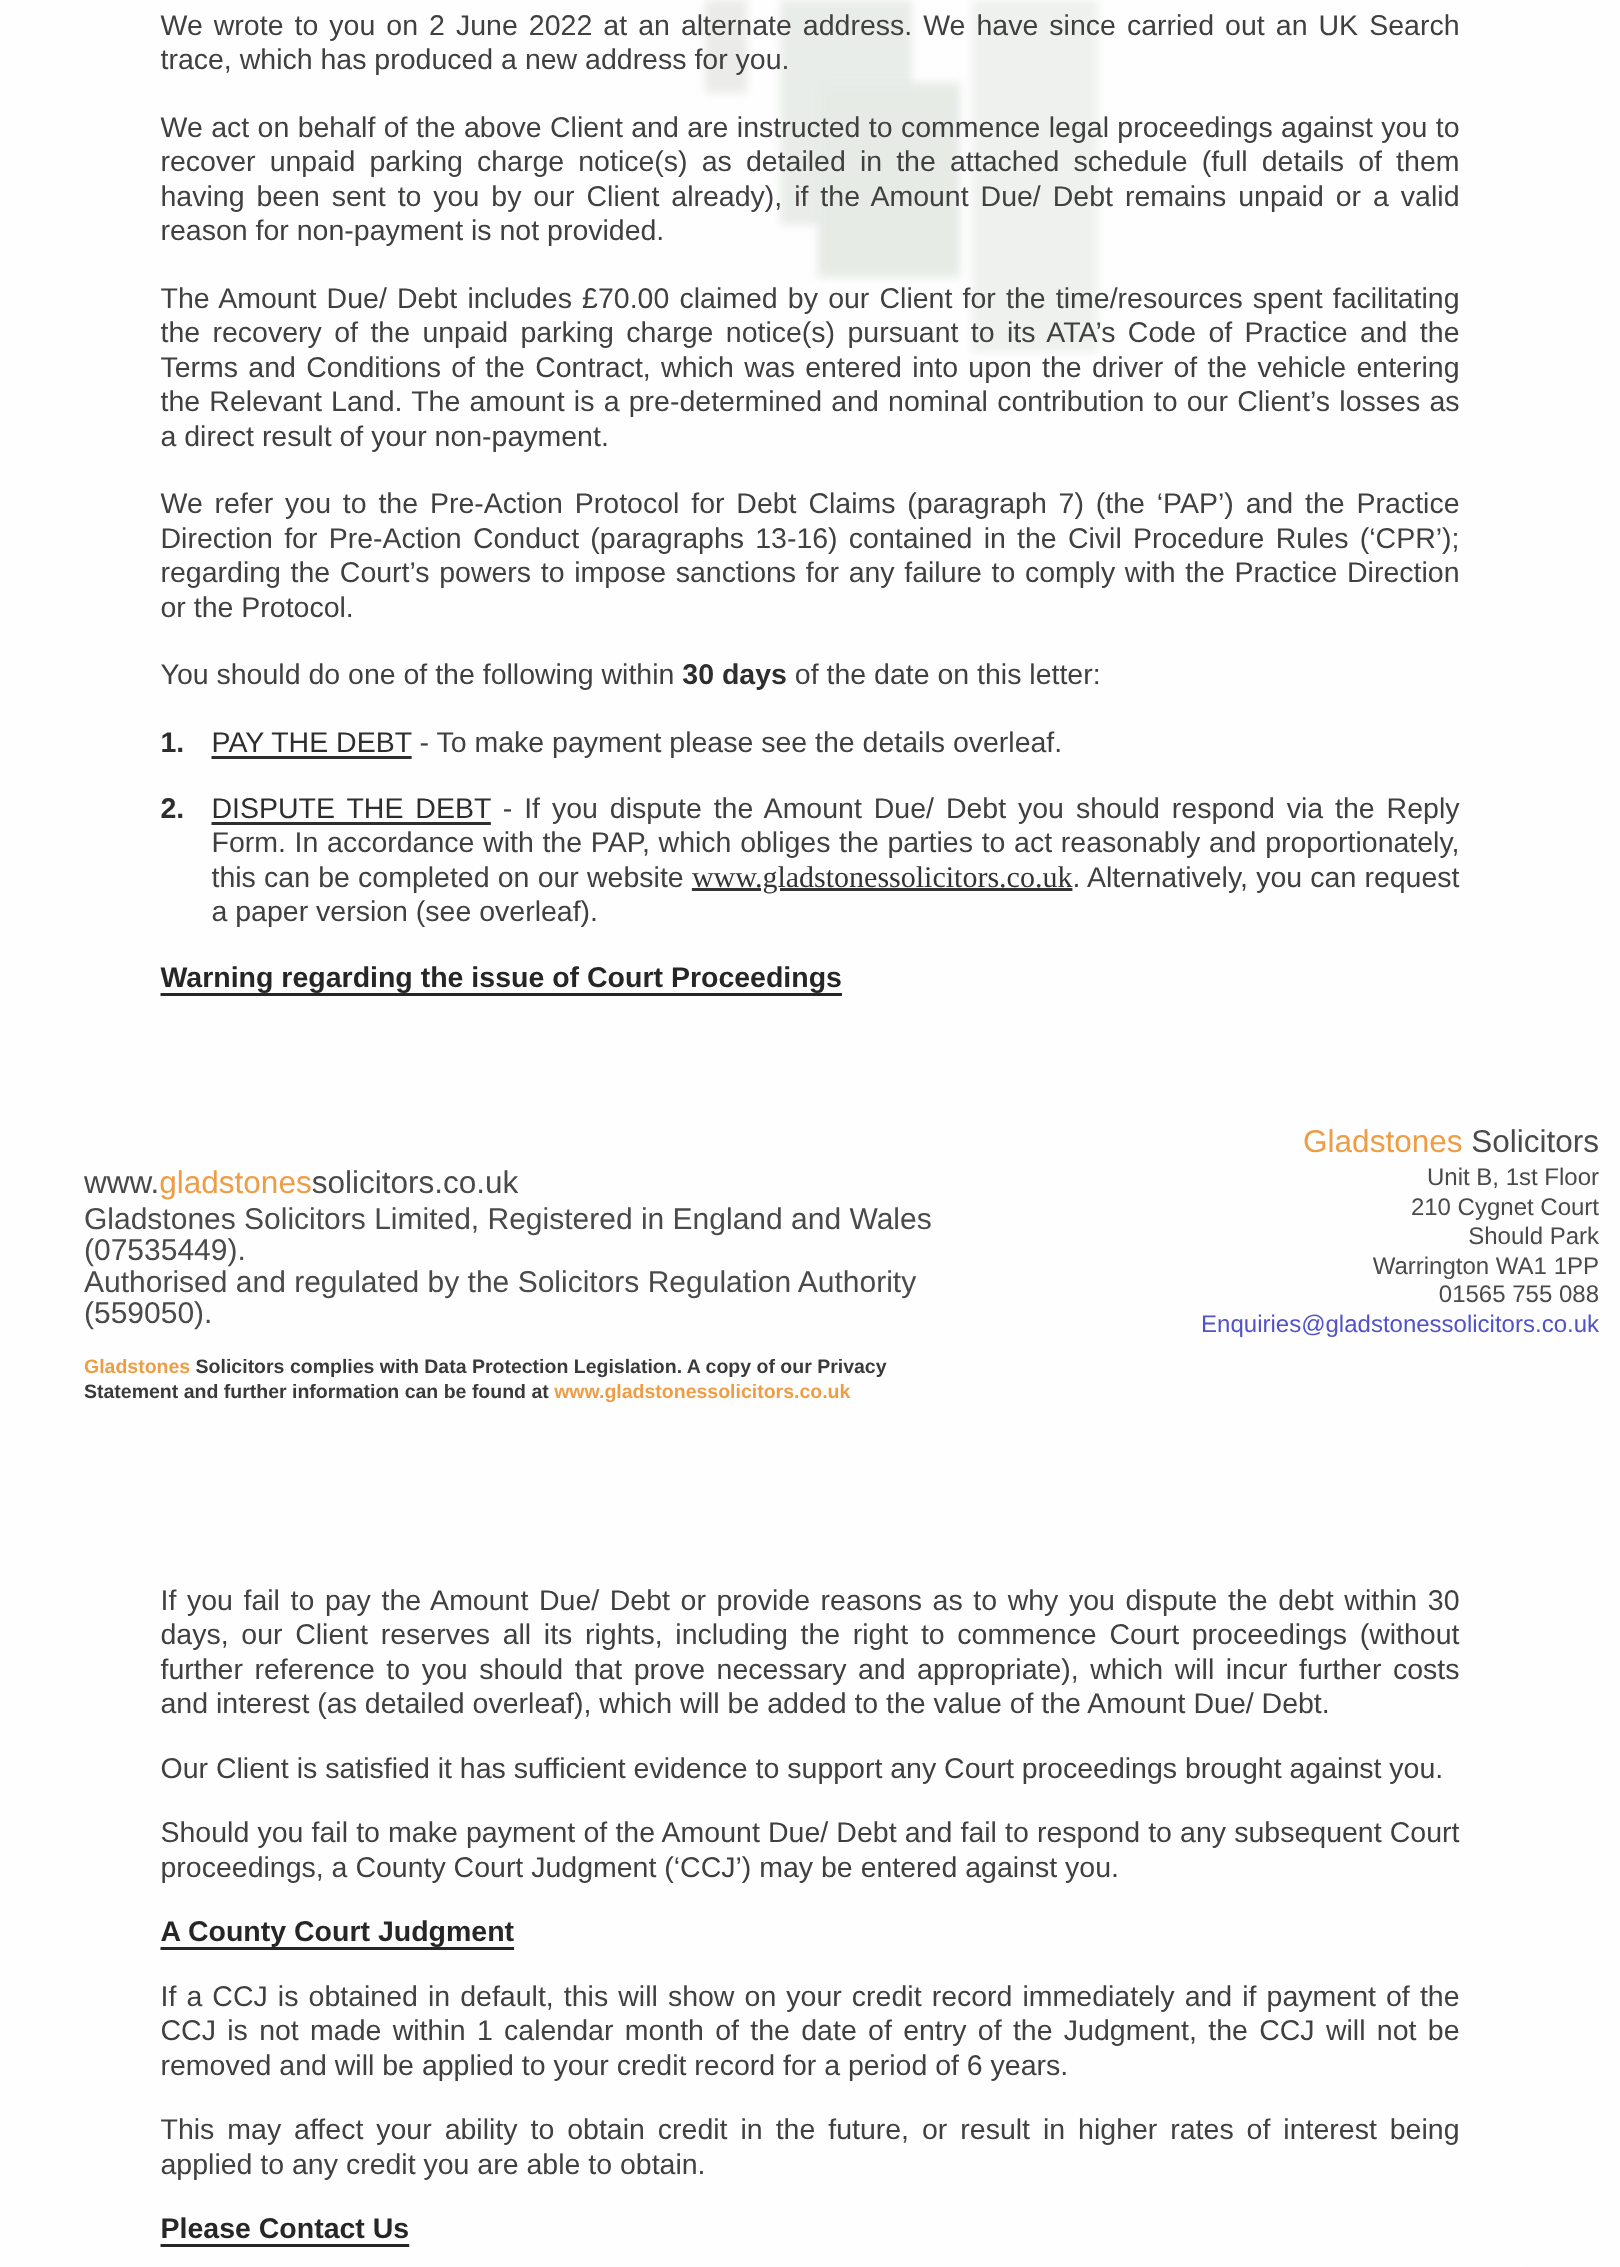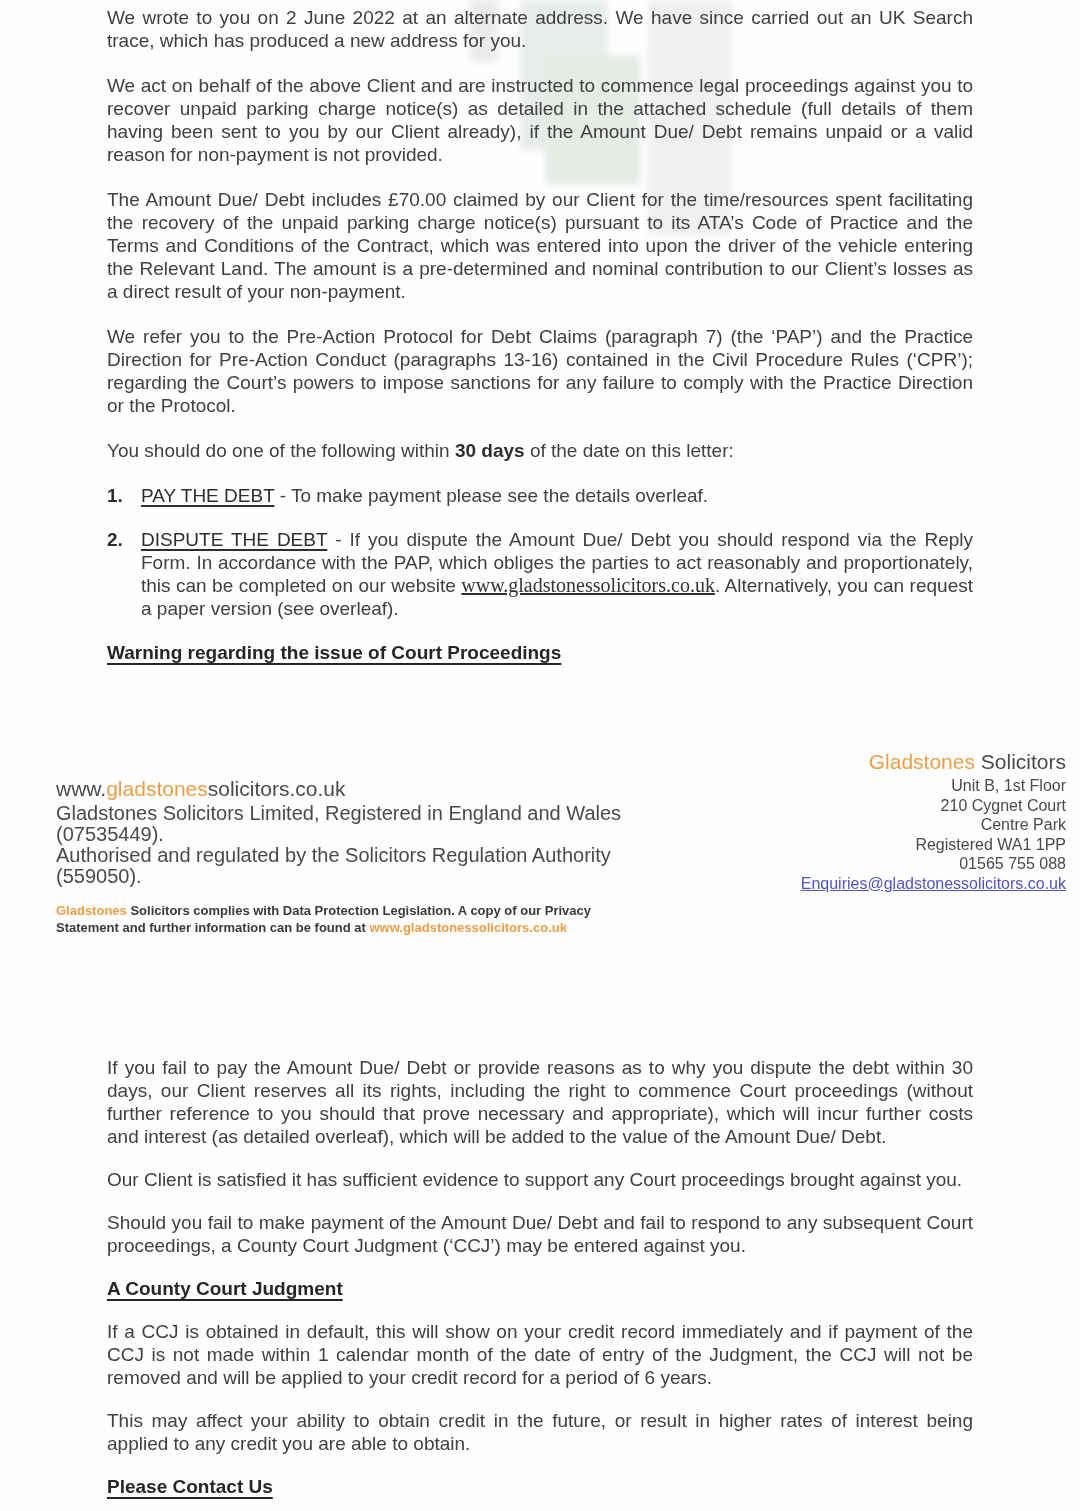--- a/index.html
+++ b/index.html
@@ -56,21 +56,21 @@
     display:flex; justify-content:space-between; align-items:flex-start; z-index:1;
   }
   .footer-left { width:600px; margin-top:26px; color:#4a4a4a; }
   .footer-url { font-size:21px; line-height:25px; }
   .orange { color:#ee9d45; }
   .footer-reg { font-size:20px; line-height:21px; margin-top:2px; }
   .footer-privacy { font-size:13px; font-weight:bold; line-height:17px; margin-top:15px; color:#3a3a3a; }
   .footer-right { text-align:right; color:#4a4a4a; }
   .footer-brand { font-size:21px; line-height:24px; margin-bottom:2px; }
   .footer-addr { font-size:16px; line-height:19.5px; }
-  .footer-email { display:inline-block; margin-top:1px; font-size:16px; color:#5152c9; text-decoration:underline; cursor:pointer; }
+  .footer-email { display:inline-block; margin-top:1px; font-size:16px; color:#5152c9; cursor:pointer; }
 </style>
 </head>
 <body>
 
 <div class="page">
 
   <div>
     <div class="wm wm1"></div>
     <div class="wm wm2"></div>
     <div class="wm wm3"></div>
@@ -107,22 +107,22 @@
         <div>Authorised and regulated by the Solicitors Regulation Authority (559050).</div>
       </div>
       <div class="footer-privacy"><span class="orange">Gladstones</span><span> Solicitors complies with Data Protection Legislation. A copy of our Privacy Statement and further information can be found at </span><span class="orange">www.gladstonessolicitors.co.uk</span></div>
     </div>
 
     <div class="footer-right">
       <div class="footer-brand"><span class="orange">Gladstones</span><span> Solicitors</span></div>
       <div class="footer-addr">
         <div>Unit B, 1st Floor</div>
         <div>210 Cygnet Court</div>
-        <div>Centre Park</div>
-        <div>Registered WA1 1PP</div>
+        <div>Should Park</div>
+        <div>Warrington WA1 1PP</div>
         <div>01565 755 088</div>
       </div>
       <span class="footer-email">Enquiries@gladstonessolicitors.co.uk</span>
     </div>
   </div>
 
   <div class="lower-section">
     <p class="body">If you fail to pay the Amount Due/ Debt or provide reasons as to why you dispute the debt within 30 days, our Client reserves all its rights, including the right to commence Court proceedings (without further reference to you should that prove necessary and appropriate), which will incur further costs and interest (as detailed overleaf), which will be added to the value of the Amount Due/ Debt.</p>
     <p class="body">Our Client is satisfied it has sufficient evidence to support any Court proceedings brought against you.</p>
     <p class="body">Should you fail to make payment of the Amount Due/ Debt and fail to respond to any subsequent Court proceedings, a County Court Judgment (‘CCJ’) may be entered against you.</p>

